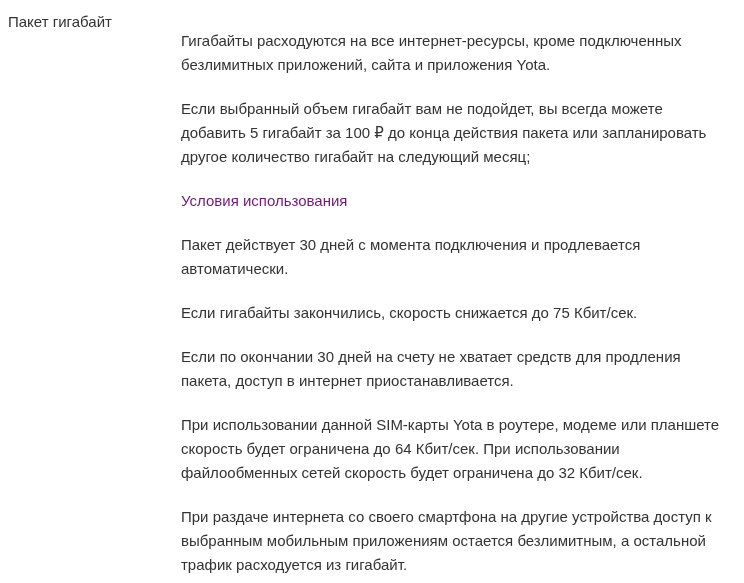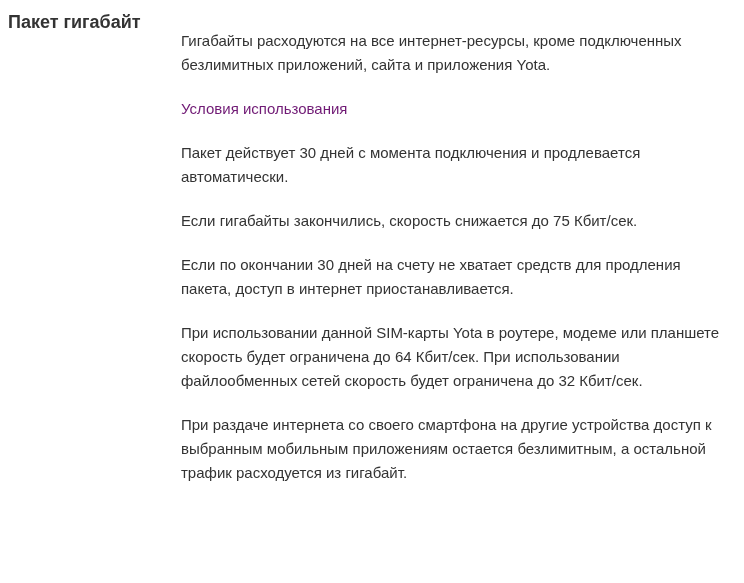--- a/index.html
+++ b/index.html
@@ -19,22 +19,22 @@
     display: grid;
     grid-template-columns: 173px 1fr;
     padding: 10px 10px 0 8px;
     box-sizing: border-box;
   }
   .label-col {
     padding-right: 12px;
   }
   .row-label {
     margin: 0;
-    font-size: 18px;
-    font-weight: 700;
+    font-size: 15px;
+    font-weight: 400;
     line-height: 24px;
     color: #333333;
   }
   .content-col {
     max-width: 545px;
     margin-top: 19px;
   }
   .content-col p {
     margin: 0 0 20px 0;
     font-size: 15px;
@@ -48,20 +48,21 @@
 </style>
 </head>
 <body>
 
 <main class="row">
   <div class="label-col">
     <h2 class="row-label">Пакет гигабайт</h2>
   </div>
   <div class="content-col">
     <p>Гигабайты расходуются на все интернет-ресурсы, кроме подключенных безлимитных приложений, сайта и приложения Yota.</p>
+    <p>Если выбранный объем гигабайт вам не подойдет, вы всегда можете добавить 5 гигабайт за 100 ₽ до конца действия пакета или запланировать другое количество гигабайт на следующий месяц;</p>
     <p class="subheading">Условия использования</p>
     <p>Пакет действует 30 дней с момента подключения и продлевается автоматически.</p>
     <p>Если гигабайты закончились, скорость снижается до 75 Кбит/сек.</p>
     <p>Если по окончании 30 дней на счету не хватает средств для продления пакета, доступ в интернет приостанавливается.</p>
     <p>При использовании данной SIM-карты Yota в роутере, модеме или планшете скорость будет ограничена до 64 Кбит/сек. При использовании файлообменных сетей скорость будет ограничена до 32 Кбит/сек.</p>
     <p>При раздаче интернета со своего смартфона на другие устройства доступ к выбранным мобильным приложениям остается безлимитным, а остальной трафик расходуется из гигабайт.</p>
   </div>
 </main>
 
 </body></html>

